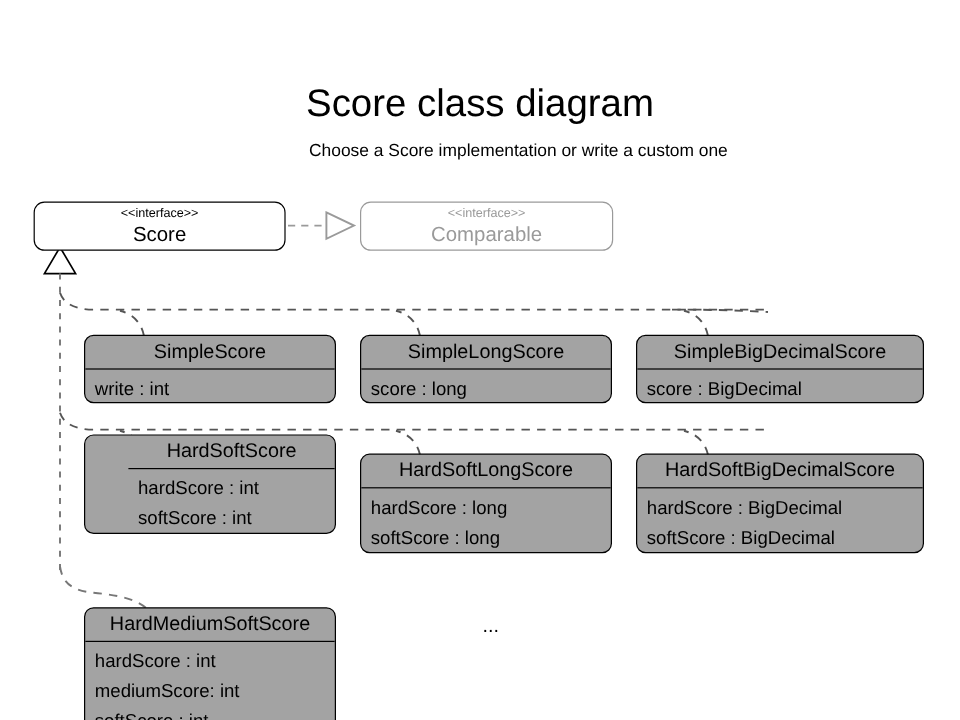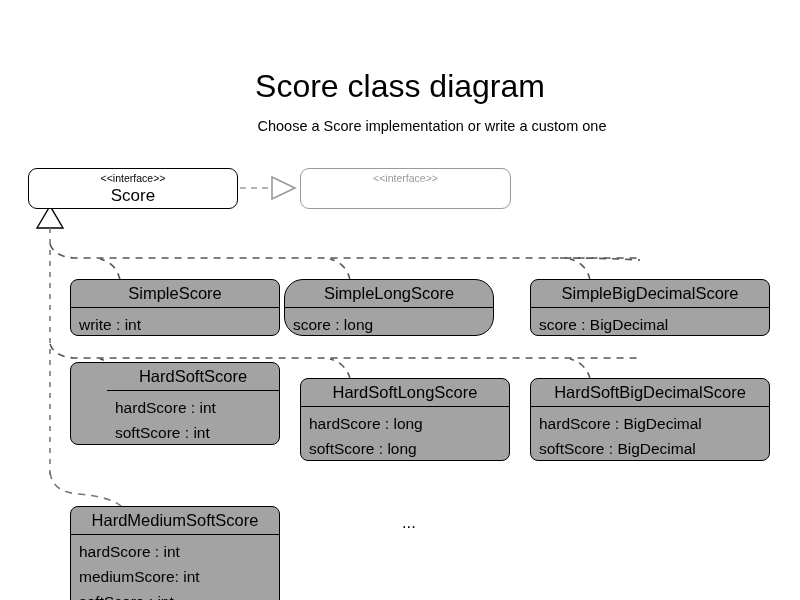--- a/index.html
+++ b/index.html
@@ -149,30 +149,31 @@
     <path d="M50,424 C52,438 60,444 78,446 C100,448 115,452 122,459" fill="none" stroke="#777777" stroke-width="1.6" stroke-dasharray="7,6"></path>
   </svg>
 
   <div class="iface" style="left: 28px; top: 120px; width: 210px; height: 41px;">
     <div class="stereotype">&lt;&lt;interface&gt;&gt;</div>
     <div class="iname">Score</div>
   </div>
 
   <div class="iface muted" style="left: 300px; top: 120px; width: 211px; height: 41px;">
     <div class="stereotype">&lt;&lt;interface&gt;&gt;</div>
+    <div class="iname">Comparable</div>
   </div>
 
   <div class="cls" style="left: 70px; top: 231px; width: 210px; height: 57px;">
     <div class="cls-name">SimpleScore</div>
     <div class="cls-attrs">
       <div class="attr">write : int</div>
     </div>
   </div>
 
-  <div class="cls" style="left: 284px; top: 231px; width: 210px; height: 57px; border-radius: 19px;">
+  <div class="cls" style="left: 300px; top: 231px; width: 210px; height: 57px;">
     <div class="cls-name">SimpleLongScore</div>
     <div class="cls-attrs">
       <div class="attr">score : long</div>
     </div>
   </div>
 
   <div class="cls" style="left: 530px; top: 231px; width: 240px; height: 57px;">
     <div class="cls-name">SimpleBigDecimalScore</div>
     <div class="cls-attrs">
       <div class="attr">score : BigDecimal</div>

